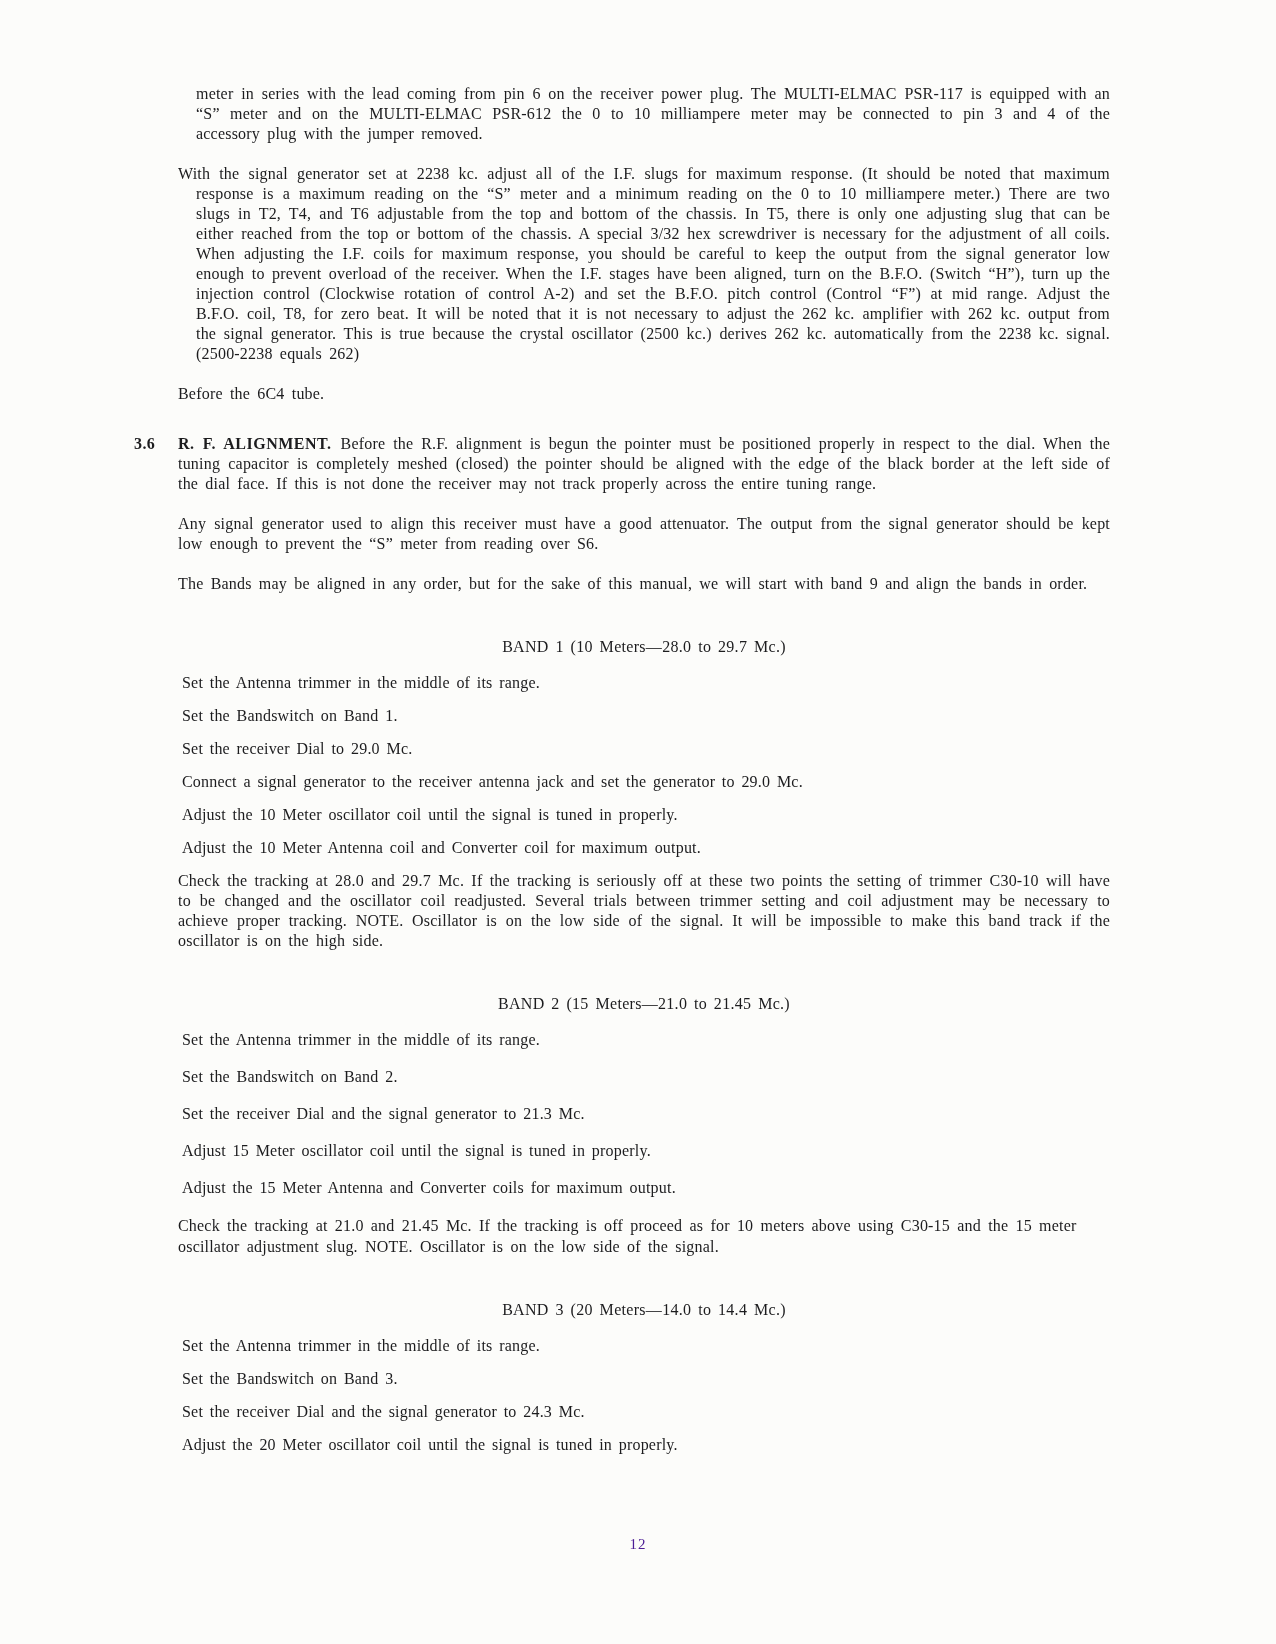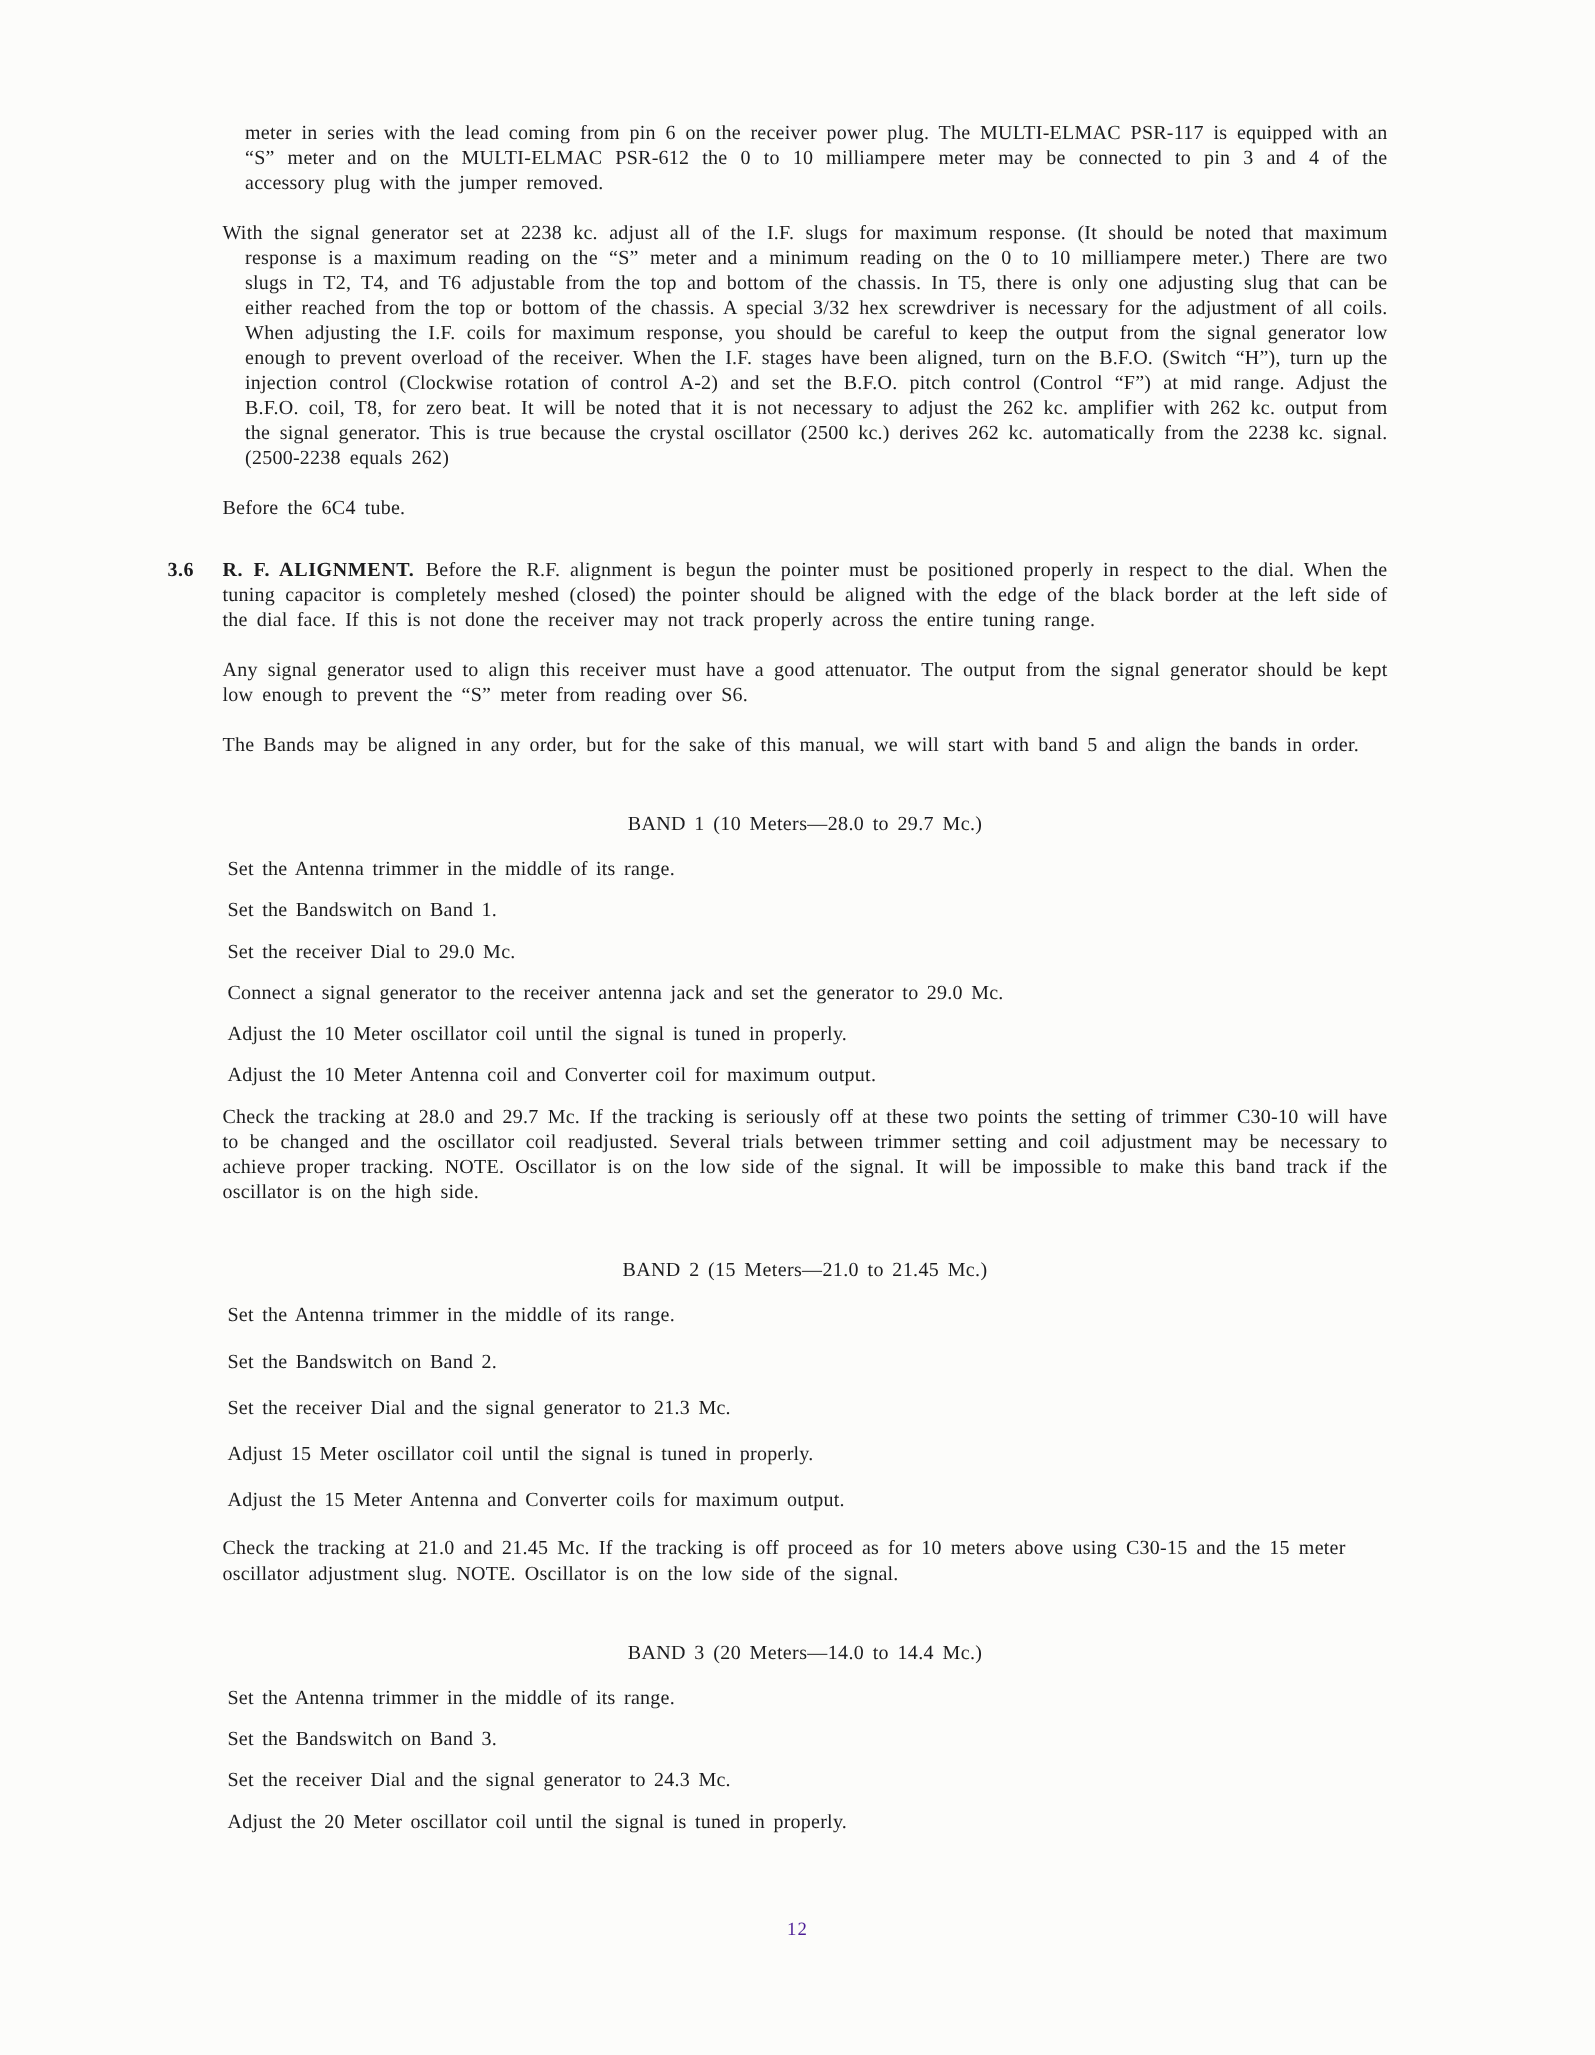--- a/index.html
+++ b/index.html
@@ -10,21 +10,21 @@
     margin: 0 auto;
     background: #fcfcfa;
     position: relative;
     overflow: hidden;
     font-family: "Liberation Serif", "DejaVu Serif", serif;
     color: #1c1c1e;
   }
   .text-col {
     position: absolute;
     left: 178px;
-    top: 97px;
+    top: 84px;
     width: 932px;
     font-size: 16px;
     line-height: 20px;
   }
   .para {
     margin: 0 0 20px 0;
     text-align: justify;
     word-spacing: 3px;
     letter-spacing: 0.2px;
   }
@@ -88,21 +88,21 @@
     <p class="para indent">meter in series with the lead coming from pin 6 on the receiver power plug. The MULTI-ELMAC PSR-117 is equipped with an “S” meter and on the MULTI-ELMAC PSR-612 the 0 to 10 milliampere meter may be connected to pin 3 and 4 of the accessory plug with the jumper removed.</p>
 
     <p class="para hang">With the signal generator set at 2238 kc. adjust all of the I.F. slugs for maximum response. (It should be noted that maximum response is a maximum reading on the “S” meter and a minimum reading on the 0 to 10 milliampere meter.) There are two slugs in T2, T4, and T6 adjustable from the top and bottom of the chassis. In T5, there is only one adjusting slug that can be either reached from the top or bottom of the chassis. A special 3/32 hex screwdriver is necessary for the adjustment of all coils. When adjusting the I.F. coils for maximum response, you should be careful to keep the output from the signal generator low enough to prevent overload of the receiver. When the I.F. stages have been aligned, turn on the B.F.O. (Switch “H”), turn up the injection control (Clockwise rotation of control A-2) and set the B.F.O. pitch control (Control “F”) at mid range. Adjust the B.F.O. coil, T8, for zero beat. It will be noted that it is not necessary to adjust the 262 kc. amplifier with 262 kc. output from the signal generator. This is true because the crystal oscillator (2500 kc.) derives 262 kc. automatically from the 2238 kc. signal. (2500-2238 equals 262)</p>
 
     <p class="para single-line">Before the 6C4 tube.</p>
 
     <p class="para section"><span class="sec-num">3.6</span><span class="sec-head">R. F. ALIGNMENT.</span><span>Before the R.F. alignment is begun the pointer must be positioned properly in respect to the dial. When the tuning capacitor is completely meshed (closed) the pointer should be aligned with the edge of the black border at the left side of the dial face. If this is not done the receiver may not track properly across the entire tuning range.</span></p>
 
     <p class="para">Any signal generator used to align this receiver must have a good attenuator. The output from the signal generator should be kept low enough to prevent the “S” meter from reading over S6.</p>
 
-    <p class="para">The Bands may be aligned in any order, but for the sake of this manual, we will start with band 5 and align the bands in order.</p>
+    <p class="para">The Bands may be aligned in any order, but for the sake of this manual, we will start with band 9 and align the bands in order.</p>
 
     <p class="band-heading">BAND 1 (10 Meters—28.0 to 29.7 Mc.)</p>
     <p class="step">Set the Antenna trimmer in the middle of its range.</p>
     <p class="step">Set the Bandswitch on Band 1.</p>
     <p class="step">Set the receiver Dial to 29.0 Mc.</p>
     <p class="step">Connect a signal generator to the receiver antenna jack and set the generator to 29.0 Mc.</p>
     <p class="step">Adjust the 10 Meter oscillator coil until the signal is tuned in properly.</p>
     <p class="step">Adjust the 10 Meter Antenna coil and Converter coil for maximum output.</p>
     <p class="note">Check the tracking at 28.0 and 29.7 Mc. If the tracking is seriously off at these two points the setting of trimmer C30-10 will have to be changed and the oscillator coil readjusted. Several trials between trimmer setting and coil adjustment may be necessary to achieve proper tracking. NOTE. Oscillator is on the low side of the signal. It will be impossible to make this band track if the oscillator is on the high side.</p>
 

